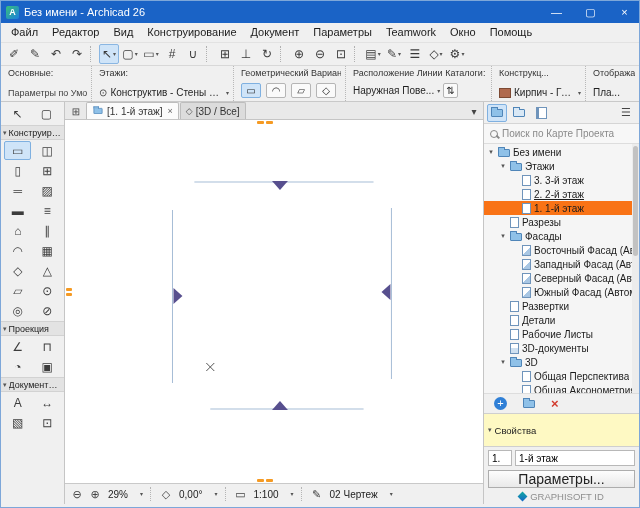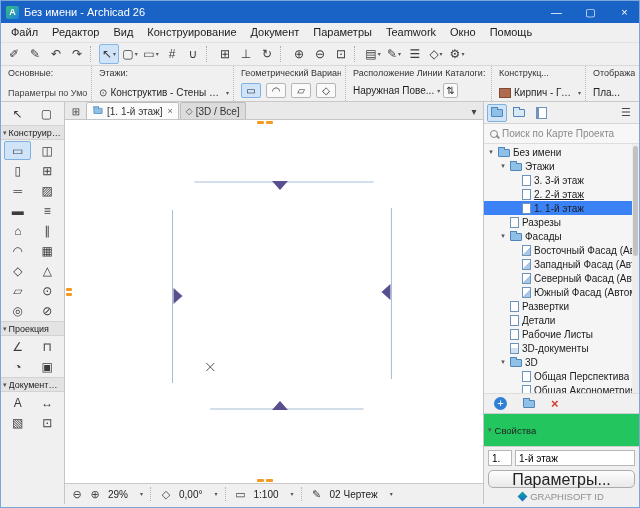--- a/index.html
+++ b/index.html
@@ -80,45 +80,45 @@
   .nav-top{height:22px;flex:none;display:flex;align-items:center;gap:2px;padding:0 3px;border-bottom:1px solid #d5d5d5}
   .nv-btn{width:20px;height:18px;display:flex;align-items:center;justify-content:center;border:1px solid transparent;border-radius:2px;font-size:11px;color:#444;flex:none}
   .nv-btn.active{background:#cfe4f8;border-color:#7fb0e0}
   .nv-spacer{flex:1}
   .book{width:11px;height:12px;background:#fff;border:1px solid #6f94bb;border-left:3px solid #6f94bb}
   .nav-search{height:20px;flex:none;display:flex;align-items:center;gap:4px;padding:0 6px;background:#f7f7f7;border-bottom:1px solid #dddddd;color:#8a8a8a;font-size:10px;white-space:nowrap;overflow:hidden}
   .mag{width:8px;height:8px;border:1.5px solid #888;border-radius:50%;position:relative;display:inline-block;flex:none}
   .mag::after{content:"";position:absolute;width:4px;height:1.5px;background:#888;transform:rotate(45deg);right:-3px;bottom:-1px}
   .nav-tree{flex:1;overflow:hidden;background:#f5f5f5;position:relative;padding-top:1px}
   .tree-row{height:14px;display:flex;align-items:center;gap:3px;font-size:10px;color:#1c1c1c;white-space:nowrap;overflow:hidden;}
-  .tree-row.selected{background:#3b82f6}
+  .tree-row.selected{background:#f97316}
   .tree-row .chev{width:8px;flex:none;font-size:7px;color:#555;text-align:center}
   .tlabel{overflow:hidden}
   .tree-scroll{position:absolute;right:0;top:0;bottom:0;width:7px;background:#ececec}
   .tree-scroll .thumb{position:absolute;top:2px;right:1px;width:5px;height:110px;background:#c2c2c2;border-radius:3px}
   .tico{flex:none;display:inline-block;position:relative}
   .tico.folder{width:12px;height:8px;background:#8fc1e8;border:1px solid #4f85b8;border-radius:1px;margin-top:2px}
   .tico.folder::before{content:"";position:absolute;top:-3px;left:-1px;width:5px;height:2px;background:#8fc1e8;border:1px solid #4f85b8;border-bottom:none;border-radius:1px 1px 0 0}
   .tico.page{width:9px;height:11px;background:#fff;border:1px solid #6f94bb}
   .tico.elev{width:9px;height:11px;border:1px solid #6f94bb;background:linear-gradient(135deg,#fff 55%,#a9c7e4 55%)}
   .tico.p3d{width:9px;height:11px;border:1px solid #6f94bb;background:linear-gradient(#fff 45%,#cfe0f0 45%)}
   .nav-actions{height:20px;flex:none;display:flex;align-items:center;gap:16px;padding:0 10px;border-top:1px solid #dddddd}
   .circle-add{width:13px;height:13px;border-radius:50%;background:#2f7fd6;color:#fff;font-size:11px;line-height:13px;text-align:center;flex:none}
   .fold{width:12px;height:8px;background:#8fc1e8;border:1px solid #4f85b8;border-radius:1px;position:relative;display:inline-block;flex:none}
   .fold::before{content:"";position:absolute;top:-3px;left:-1px;width:5px;height:2px;background:#8fc1e8;border:1px solid #4f85b8;border-bottom:none}
   .fold.light{background:#d9e8f5}
   .fold.light::before{background:#d9e8f5}
   .del{color:#d23b2e;font-weight:bold;font-size:13px;flex:none}
-  .props-header{height:15px;flex:none;background:#22c55e;border-top:1px solid #cfcfcf;border-bottom:1px solid #cfcfcf;display:flex;align-items:center;gap:3px;padding:16px 4px;font-size:9.5px;color:#222}
+  .props-header{height:15px;flex:none;background:#fef9c3;border-top:1px solid #cfcfcf;border-bottom:1px solid #cfcfcf;display:flex;align-items:center;gap:3px;padding:16px 4px;font-size:9.5px;color:#222}
   .props-header .chev{font-size:7px;color:#555}
   .props-fields{height:22px;flex:none;display:flex;align-items:center;gap:3px;padding:2px 4px}
   .pf{background:#fff;border:1px solid #b8b8b8;height:16px;line-height:15px;font-size:10px;padding:0 3px;overflow:hidden;white-space:nowrap}
   .pf-num{width:24px;flex:none}
   .pf-name{flex:1}
-  .params-btn{height:18px;flex:none;margin:1px 4px;border:1px solid #adadad;background:linear-gradient(#fdfdfd,#e9e9e9);border-radius:5px;text-align:center;line-height:17px;font-size:16px;color:#222}
+  .params-btn{height:18px;flex:none;margin:1px 4px;border:1px solid #adadad;background:linear-gradient(#fdfdfd,#e9e9e9);border-radius:0;text-align:center;line-height:17px;font-size:14px;color:#222}
   .nav-footer{height:15px;flex:none;display:flex;align-items:center;justify-content:center;gap:4px;color:#8f8f8f;font-size:9.5px}
   .gs-logo{width:7px;height:7px;background:linear-gradient(135deg,#10a8a0,#1467c8);transform:rotate(45deg);flex:none}
 </style>
 </head>
 <body>
 
 <div class="window">
 
   <div class="titlebar">
     <span class="app-icon">A</span>

